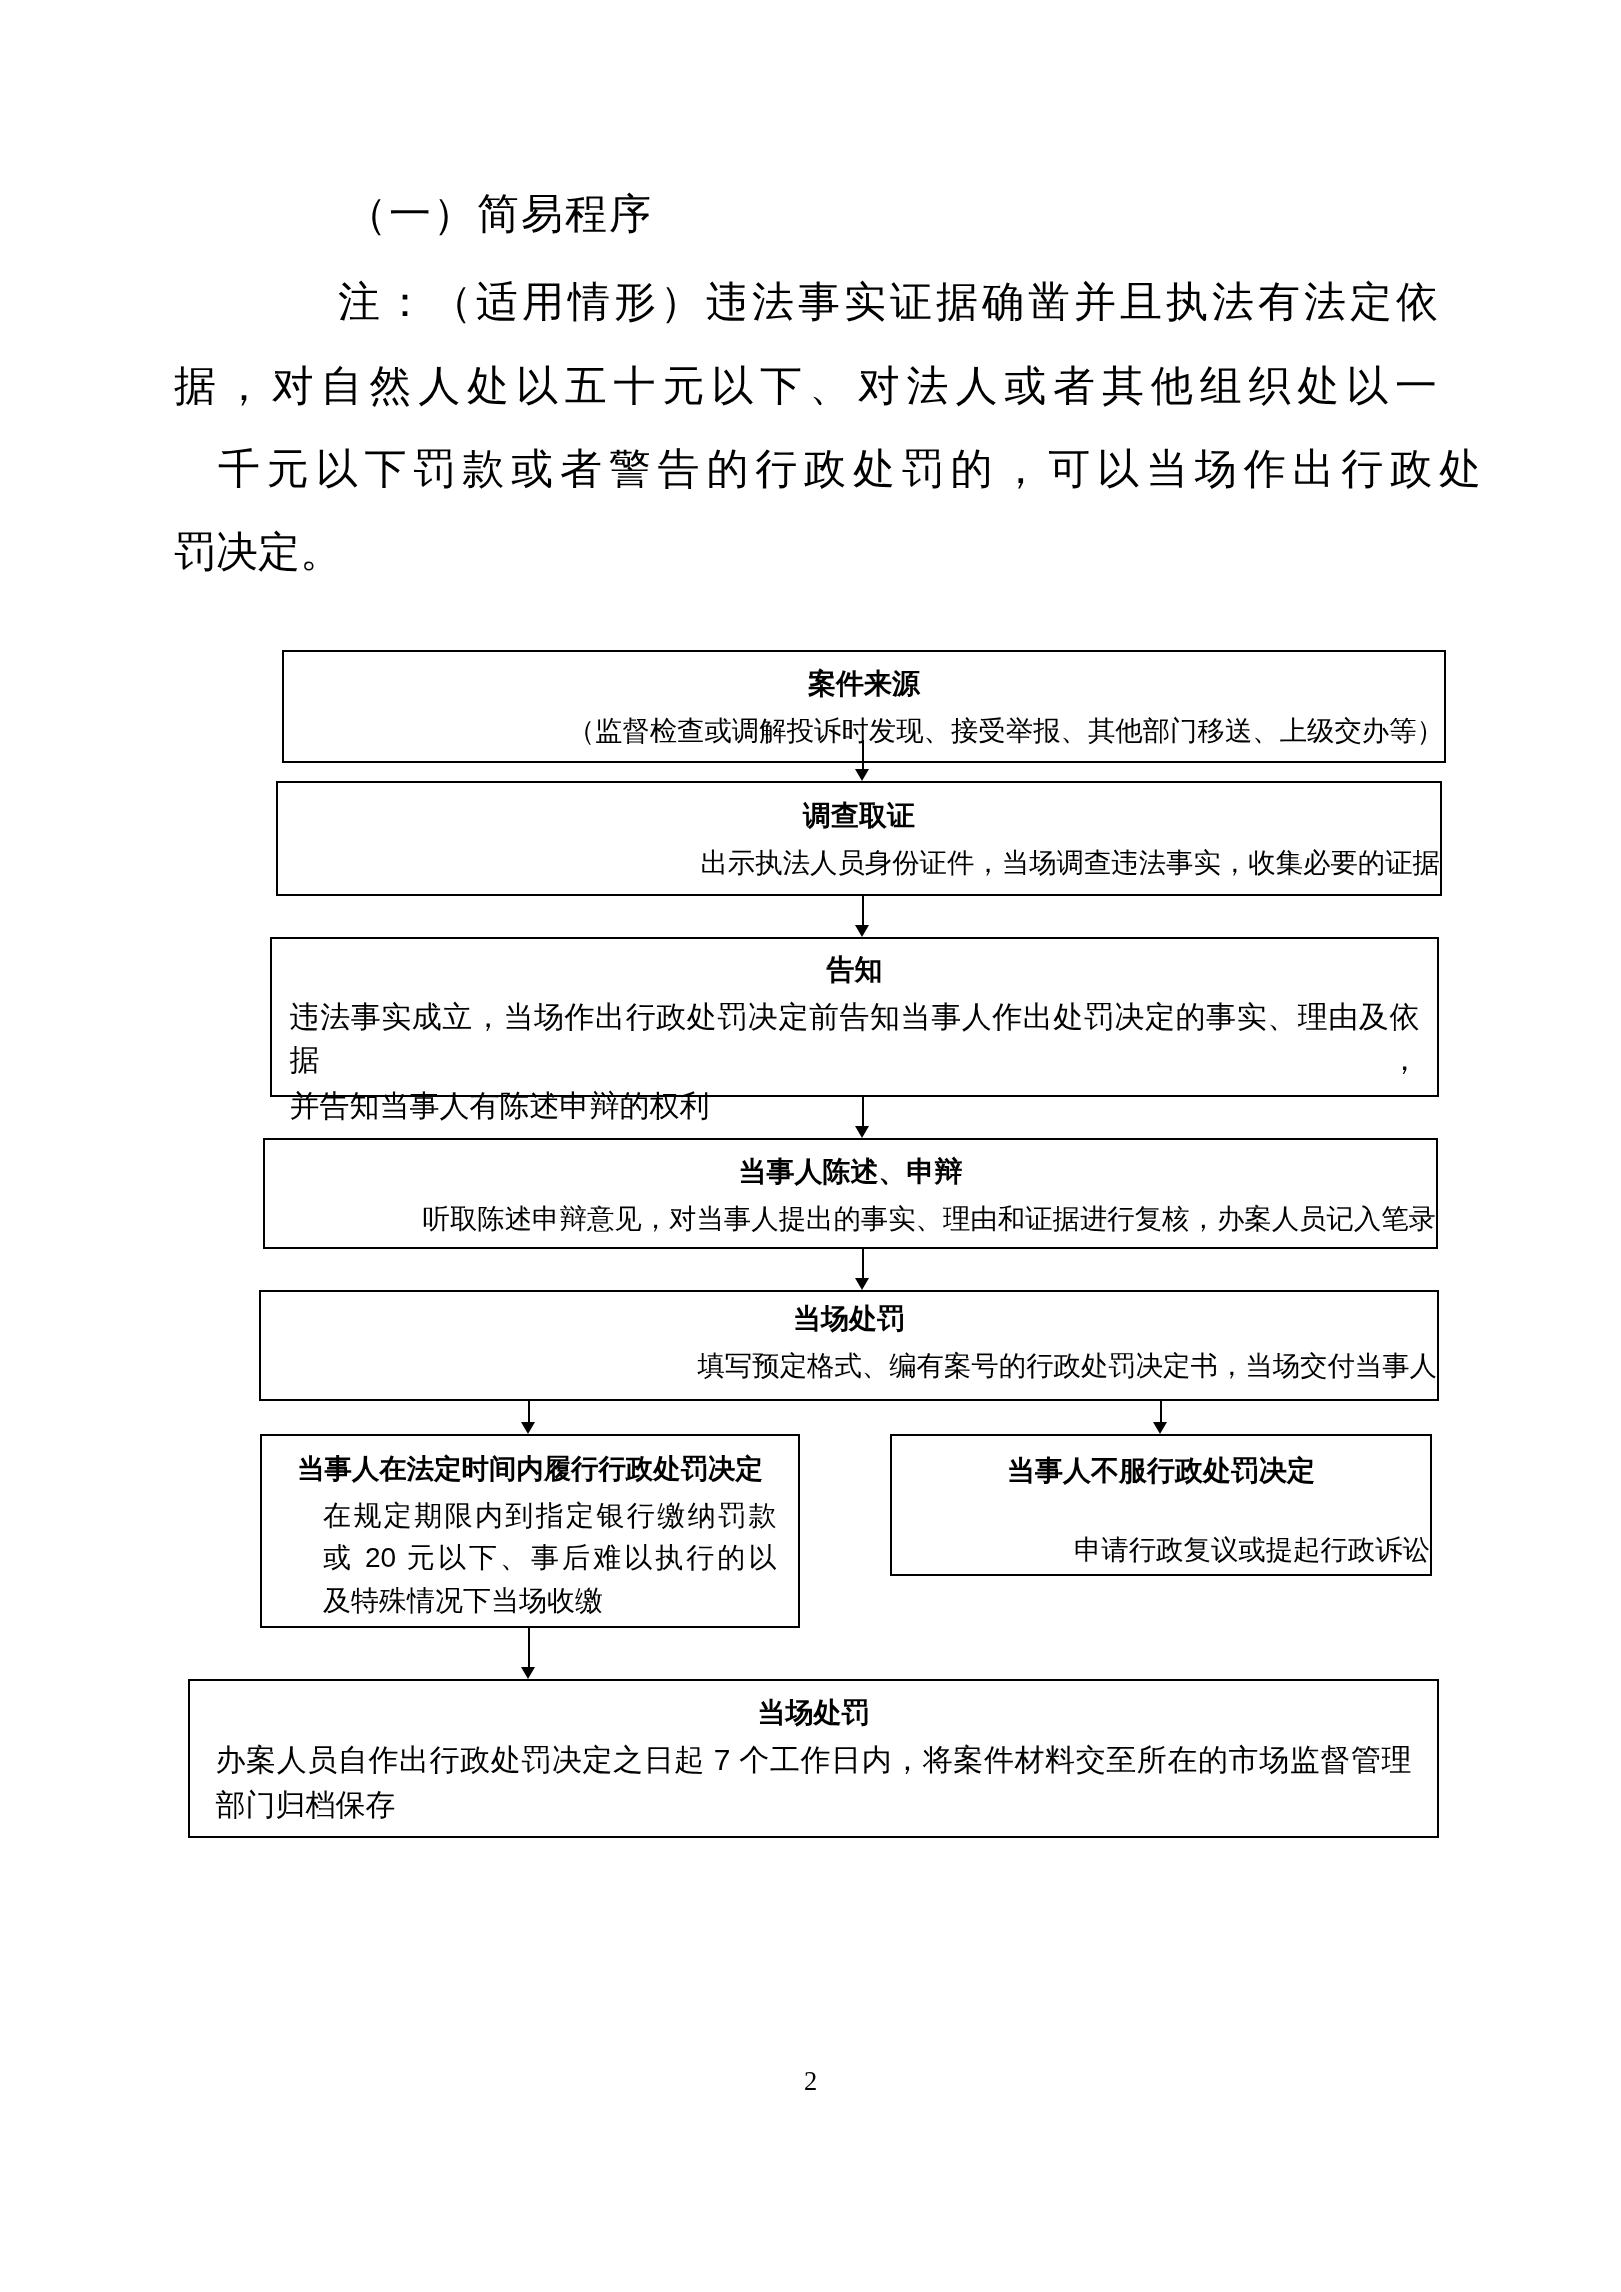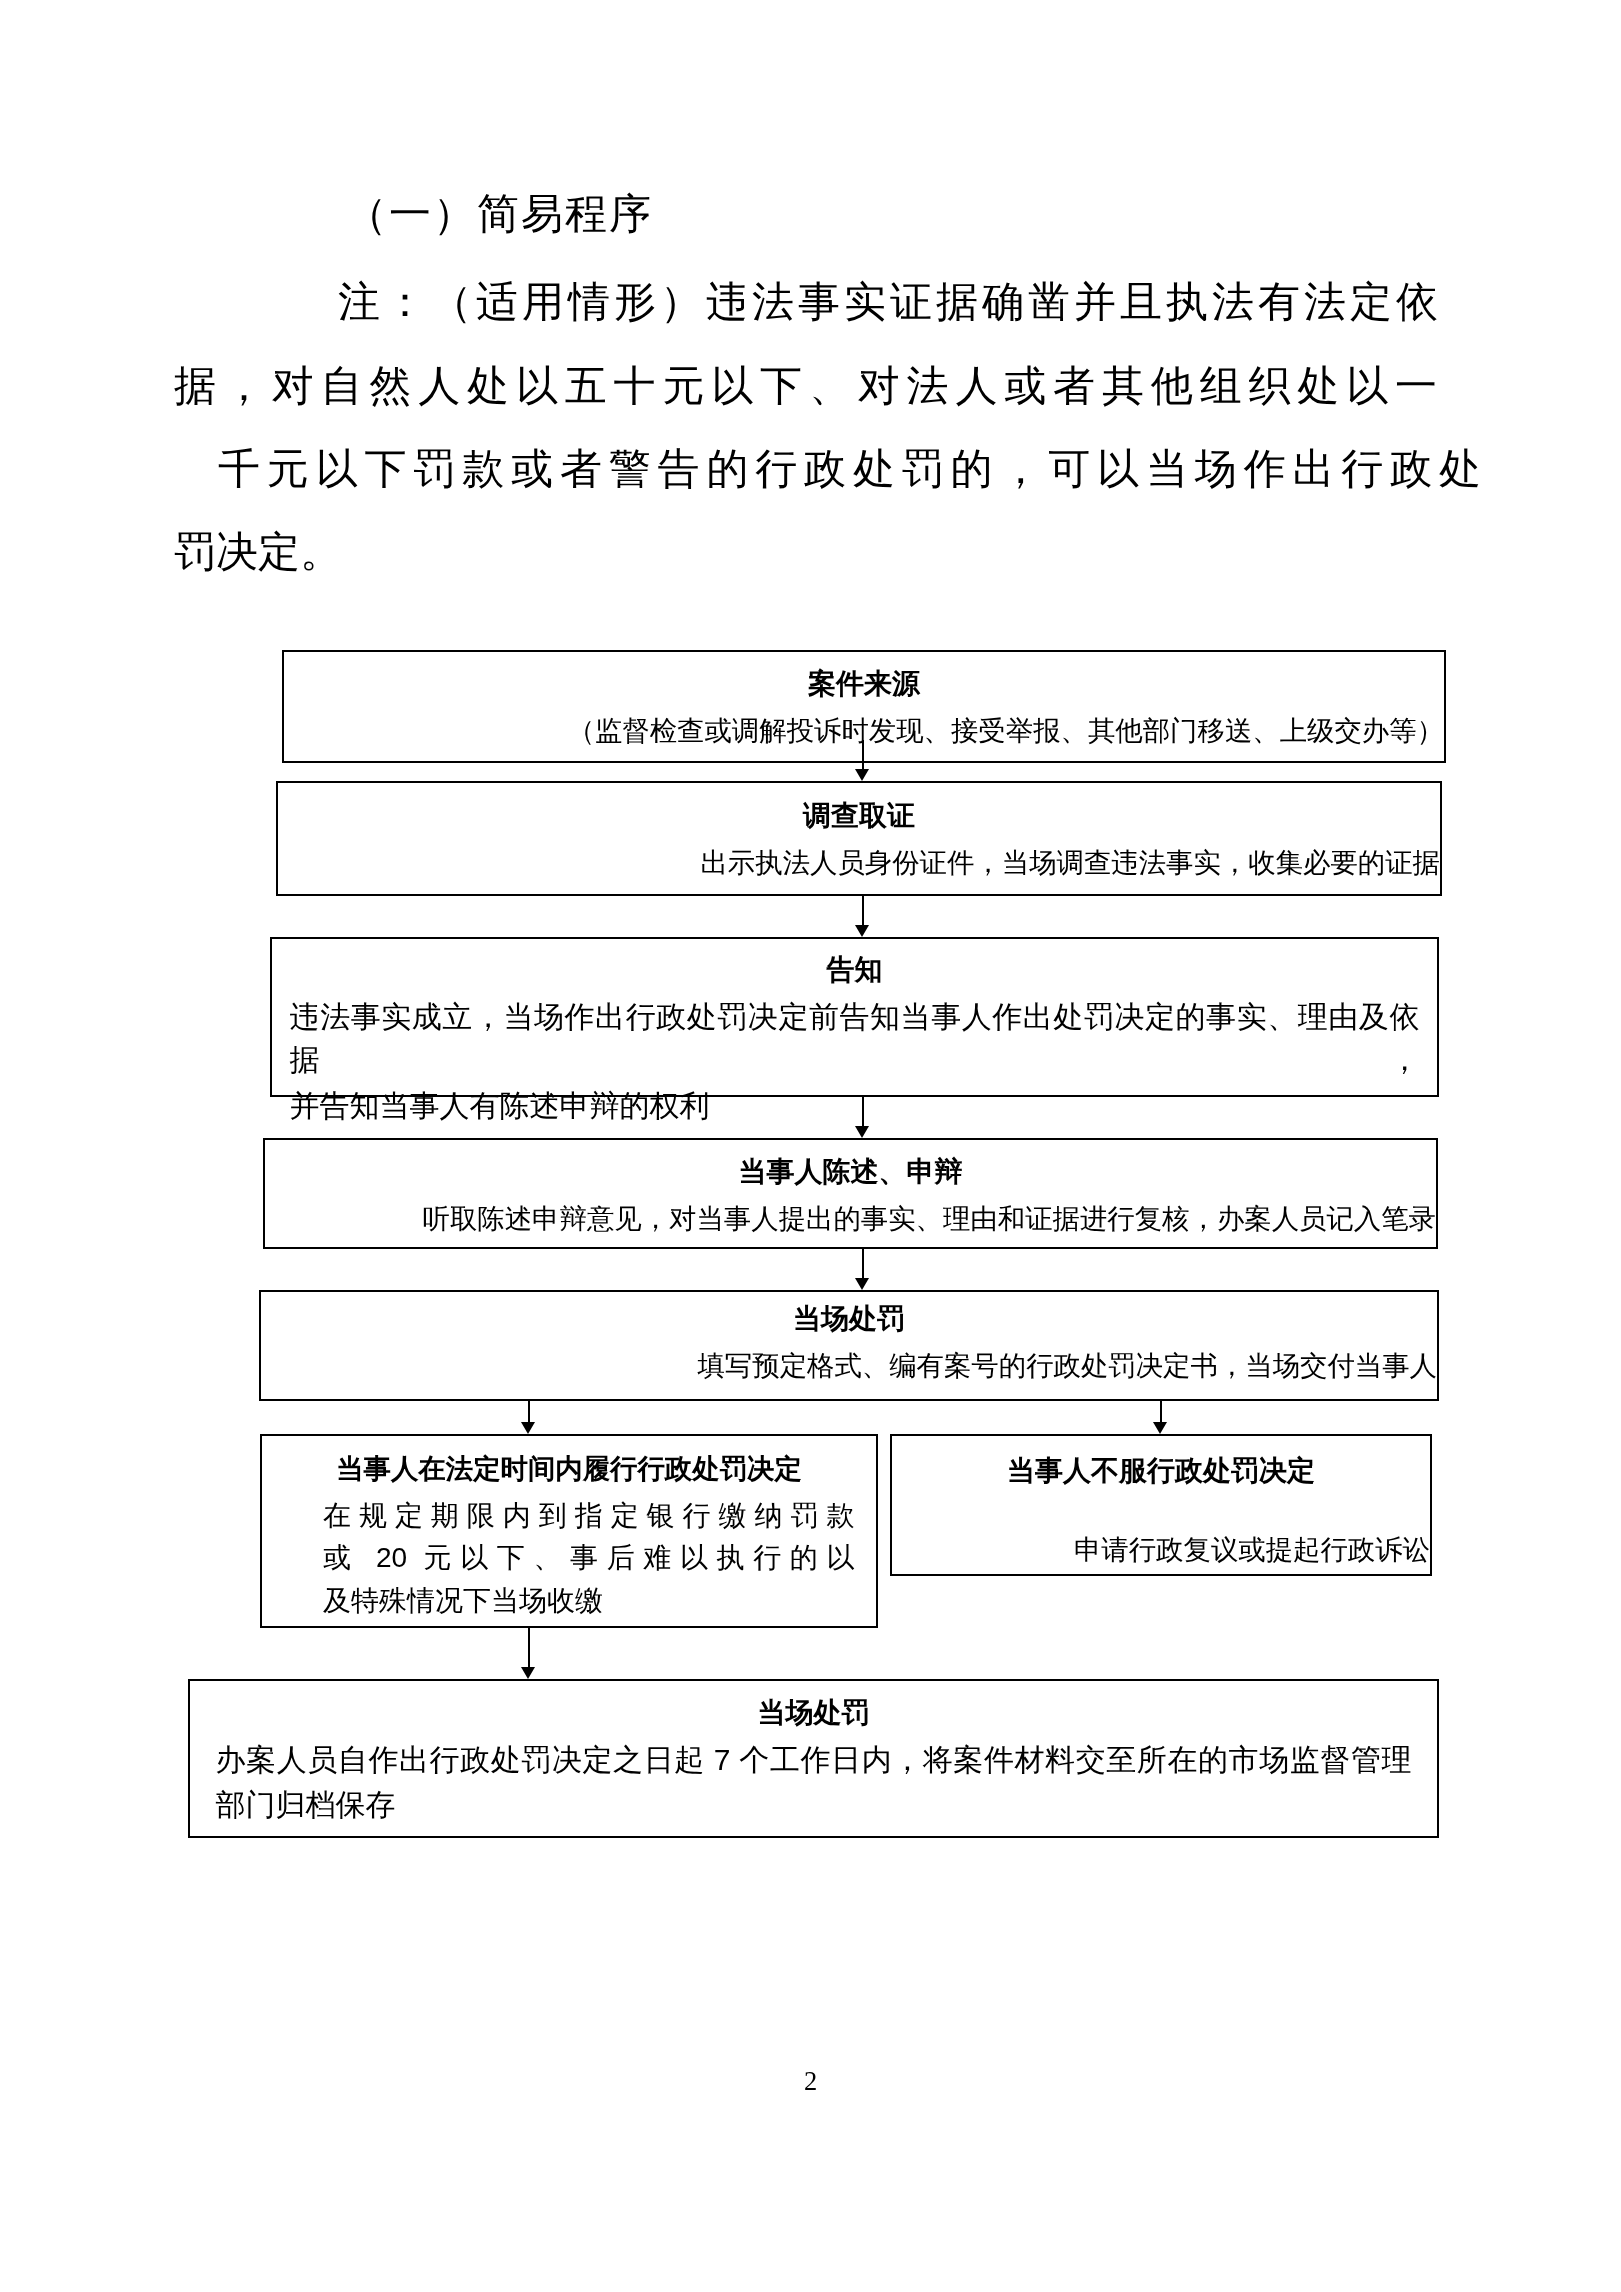--- a/index.html
+++ b/index.html
@@ -91,21 +91,21 @@
     <div class="ftitle">当场处罚</div>
     <div class="fsub">填写预定格式、编有案号的行政处罚决定书，当场交付当事人</div>
   </div>
   <div class="varrow" style="left:528px;top:1401px;height:21.6px;">
       <span class="head"></span>
     </div>
   <div class="varrow" style="left:1160px;top:1401px;height:21.6px;">
       <span class="head"></span>
     </div>
 
-  <div class="fbox" style="left:260px;top:1434px;width:618px;height:194px;padding-top:13.7px;">
+  <div class="fbox" style="left:260px;top:1434px;width:540px;height:194px;padding-top:13.7px;">
     <div class="ftitle" style="font-size:27.4px;">当事人在法定时间内履行行政处罚决定</div>
     <div class="fline fjust" style="font-size:28px;padding:7.8px 21.6px 0 61px;">在规定期限内到指定银行缴纳罚款</div>
     <div class="fline fjust" style="font-size:28px;padding:2px 21.6px 0 61px;">或 20 元以下、事后难以执行的以</div>
     <div class="fline" style="font-size:28px;padding:2px 21.6px 0 61px;">及特殊情况下当场收缴</div>
   </div>
 
   <div class="fbox" style="left:890px;top:1434px;width:542px;height:142px;padding-top:14.7px;">
     <div class="ftitle">当事人不服行政处罚决定</div>
     <div class="fsub" style="margin-top:41px;">申请行政复议或提起行政诉讼</div>
   </div>

